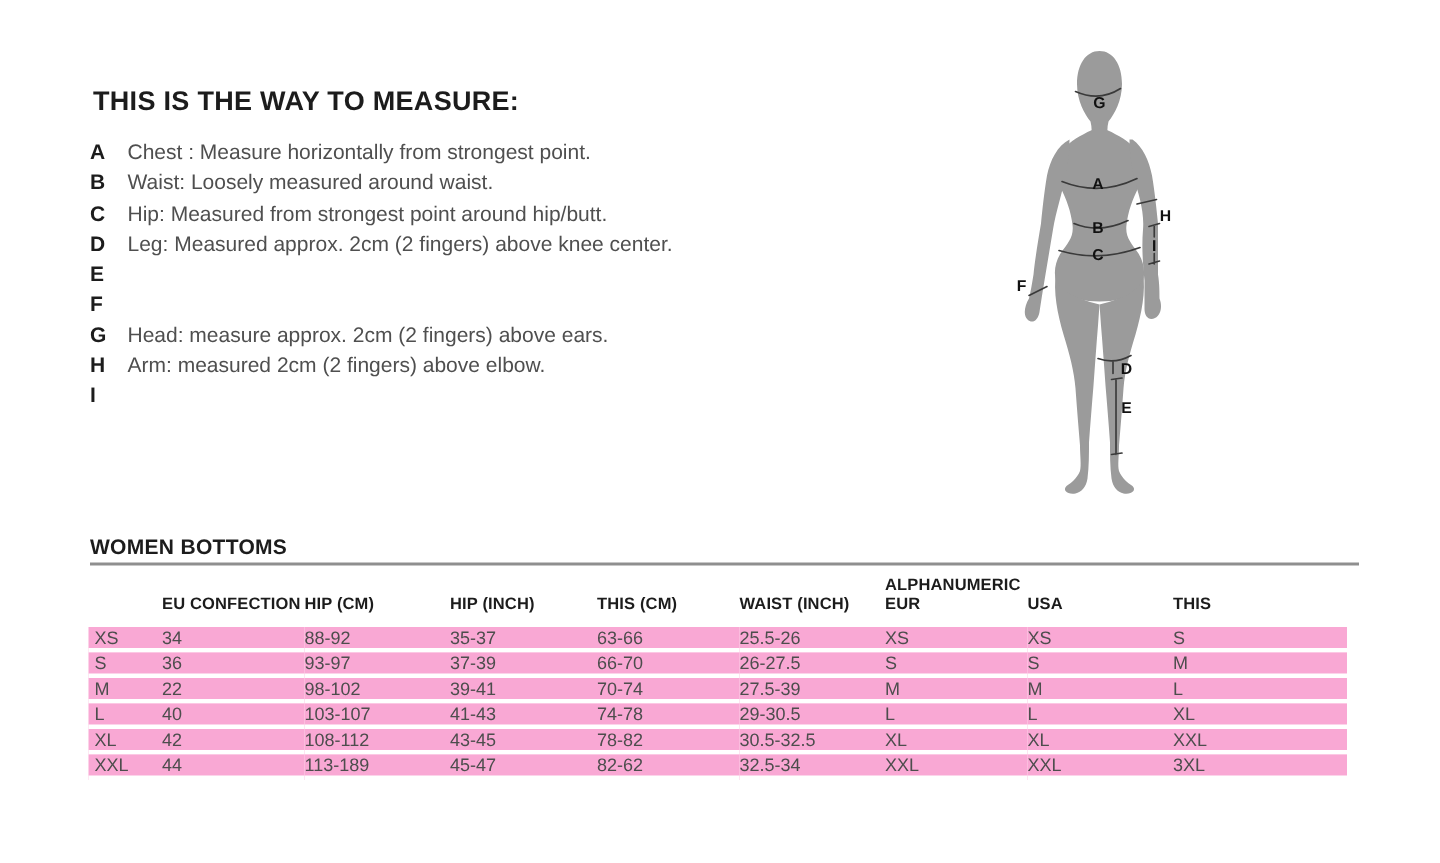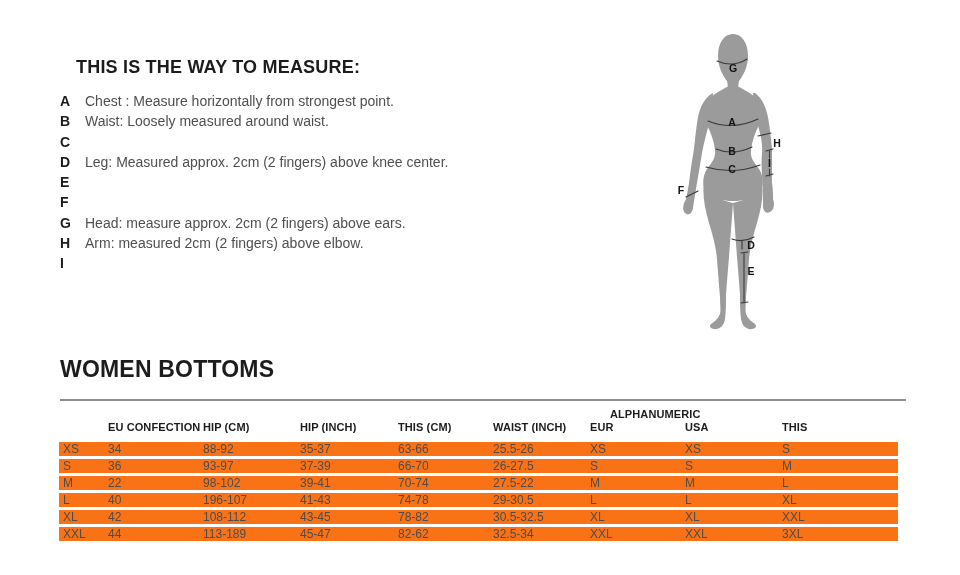--- a/index.html
+++ b/index.html
@@ -3,54 +3,55 @@
 <meta charset="utf-8">
 <style>
   html,body{margin:0;padding:0;}
   body{
     width:960px;height:575px;background:#ffffff;position:relative;overflow:hidden;
     font-family:"Liberation Sans","DejaVu Sans",sans-serif;
     -webkit-font-smoothing:antialiased;
   }
   
   .measure-section{position:absolute;left:60px;top:57px;width:560px;}
-  .measure-title{font-size:18px;font-weight:bold;color:#1c1c1c;letter-spacing:.2px;margin:0 0 13px 16px;}
+  .measure-title{font-size:18px;font-weight:bold;color:#1c1c1c;letter-spacing:.2px;margin:0 0 13px 2px;}
   .m-item{display:flex;font-size:14px;line-height:20.3px;color:#4f4f4f;}
   .m-letter{width:25px;flex:none;font-weight:bold;color:#1c1c1c;}
   
   .figure-wrap{position:absolute;left:655px;top:25px;width:160px;height:310px;}
   
   .bottoms-section{position:absolute;left:60px;top:356px;width:846px;}
-  .bottoms-title{font-size:23px;font-weight:bold;color:#1c1c1c;letter-spacing:.2px;margin:0;
-    padding-bottom:16px;border-bottom:2px solid #8f8f8f;}
+  .bottoms-title{font-size:14px;font-weight:bold;color:#1c1c1c;letter-spacing:.2px;margin:0;
+    padding-bottom:3px;border-bottom:2px solid #8f8f8f;}
   table.size-table{border-collapse:separate;border-spacing:0;table-layout:fixed;
     width:839px;margin:7px 0 0 -1px;}
   .size-table th{font-size:11px;font-weight:bold;color:#1c1c1c;text-align:left;
     vertical-align:bottom;padding:0 0 8px 0;line-height:13px;letter-spacing:.1px;}
-  .size-table .th-top{display:block;height:13px;margin-left:20px;}
-  .size-table td{font-size:12px;color:#4d4d4d;background:#f97316;height:14px;line-height:14px;
+  .size-table .th-top{display:block;height:13px;}
+  .size-table td{font-size:12px;color:#4d4d4d;background:#f9a8d4;height:14px;line-height:14px;
     padding:0;border-bottom:3px solid #ffffff;overflow:hidden;white-space:nowrap;}
   .size-table th:first-child,.size-table td:first-child{padding-left:4px;}
 </style>
 </head>
 <body>
 
 <div class="measure-section">
   <h1 class="measure-title">THIS IS THE WAY TO MEASURE:</h1>
   <div>
       <div class="m-item">
         <span class="m-letter">A</span>
         <span class="m-text">Chest : Measure horizontally from strongest point.</span>
       </div>
       <div class="m-item">
         <span class="m-letter">B</span>
         <span class="m-text">Waist: Loosely measured around waist.</span>
       </div>
       <div class="m-item">
         <span class="m-letter">C</span>
+        <span class="m-text">Hip: Measured from strongest point around hip/butt.</span>
       </div>
       <div class="m-item">
         <span class="m-letter">D</span>
         <span class="m-text">Leg: Measured approx. 2cm (2 fingers) above knee center.</span>
       </div>
       <div class="m-item">
         <span class="m-letter">E</span>
       </div>
       <div class="m-item">
         <span class="m-letter">F</span>
@@ -180,29 +181,29 @@
           <td>S</td>
           <td>S</td>
           <td>M</td>
         </tr>
         <tr>
           <td>M</td>
           <td>22</td>
           <td>98-102</td>
           <td>39-41</td>
           <td>70-74</td>
-          <td>27.5-22</td>
+          <td>27.5-39</td>
           <td>M</td>
           <td>M</td>
           <td>L</td>
         </tr>
         <tr>
           <td>L</td>
           <td>40</td>
-          <td>196-107</td>
+          <td>103-107</td>
           <td>41-43</td>
           <td>74-78</td>
           <td>29-30.5</td>
           <td>L</td>
           <td>L</td>
           <td>XL</td>
         </tr>
         <tr>
           <td>XL</td>
           <td>42</td>

